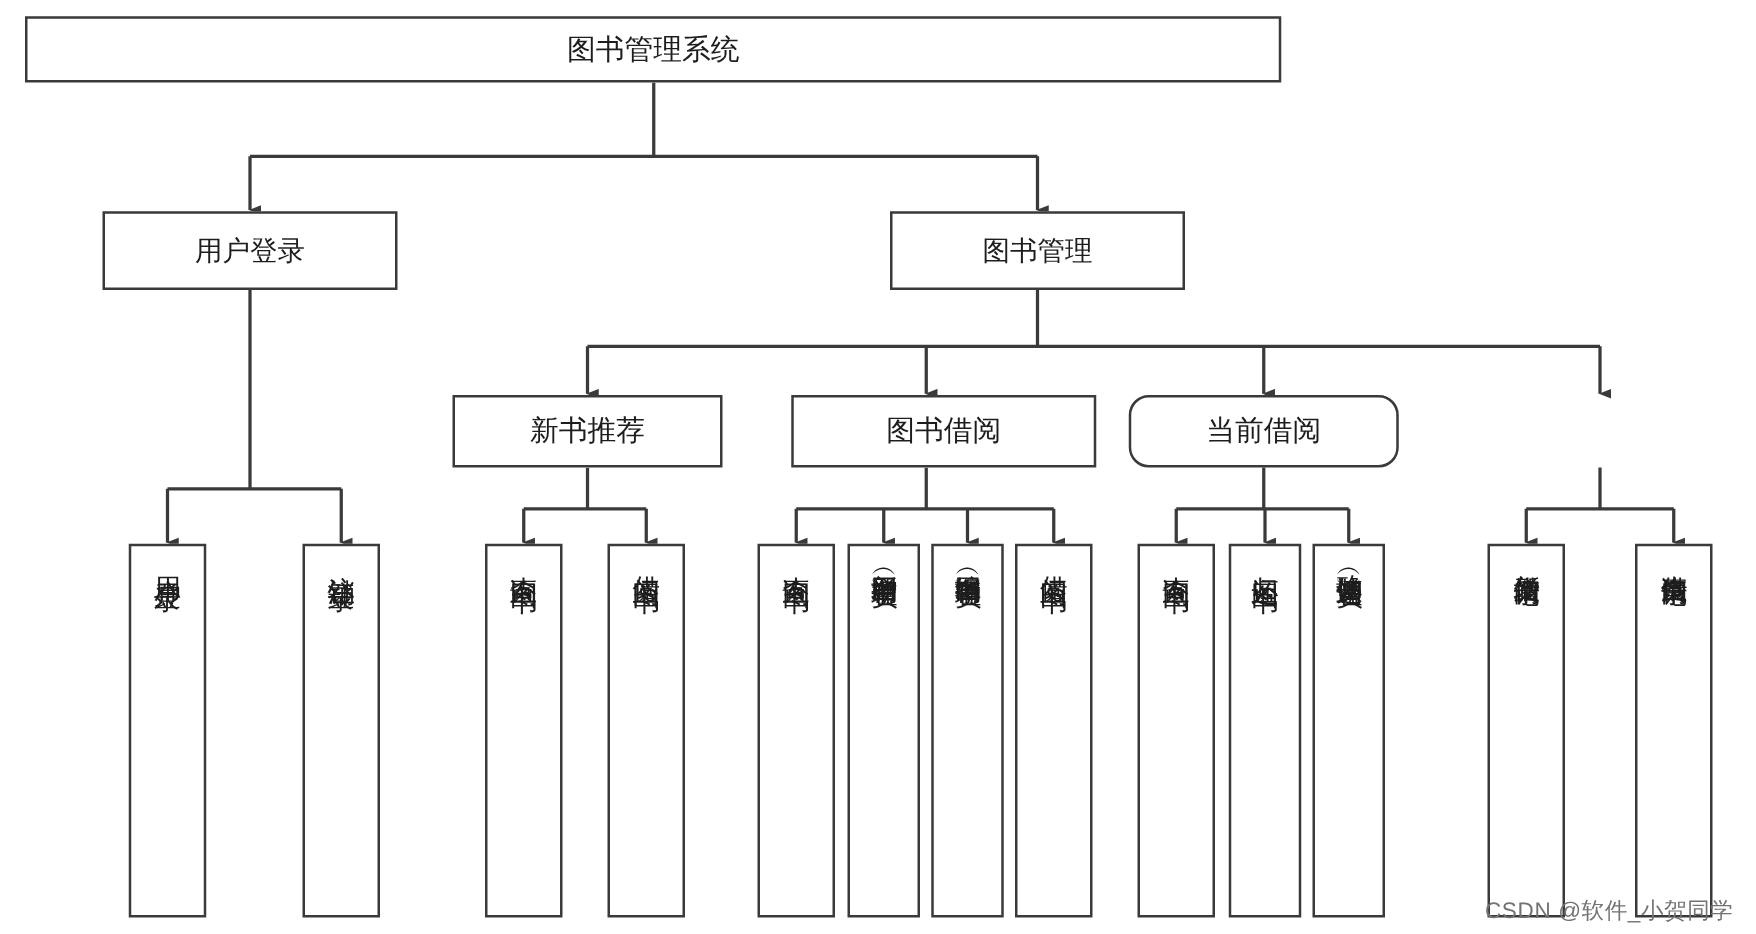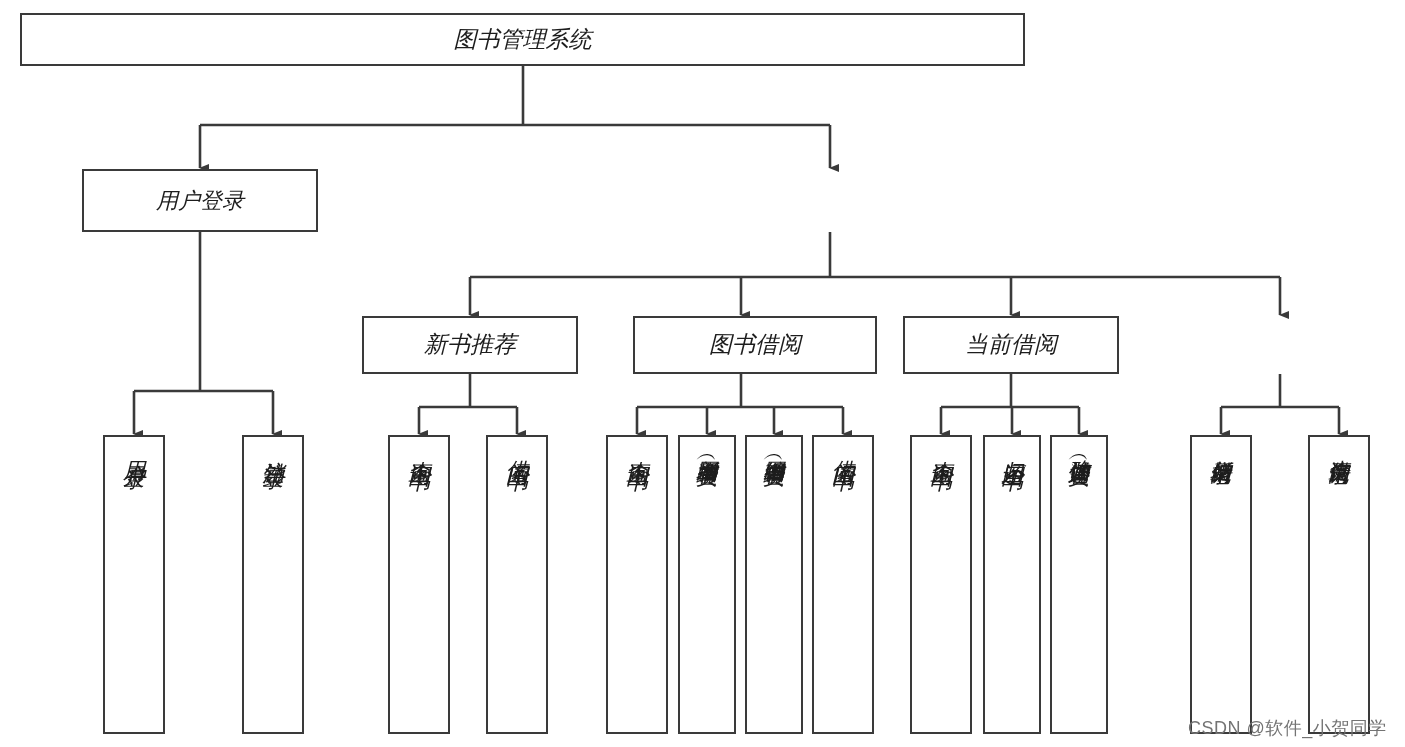--- a/index.html
+++ b/index.html
@@ -35,21 +35,20 @@
     display: flex;
     align-items: center;
     justify-content: center;
     overflow: hidden;
   }
   .node-label {
     color: #1d1d1d;
     text-align: center;
     line-height: 1.18;
     white-space: nowrap;
-    font-style: italic;
   }
   .node.root .node-label { font-size: 23px; }
   .node.level2 .node-label { font-size: 22px; }
   .node.level3 .node-label { font-size: 23px; }
 
   .node.leaf {
     align-items: flex-start;
     justify-content: center;
     padding-top: 6px;
   }
@@ -121,28 +120,31 @@
       </g>
   </svg>
 
   <div class="node root" style="left: 20px; top: 13px; width: 1005px; height: 53px;">
     <span class="node-label">图书管理系统</span>
   </div>
 
   <div class="node level2" style="left: 82px; top: 169px; width: 236px; height: 63px;">
     <span class="node-label">用户登录</span>
   </div>
+  <div class="node level2" style="left: 712px; top: 169px; width: 236px; height: 63px;">
+    <span class="node-label">图书管理</span>
+  </div>
 
   <div class="node level3" style="left: 362px; top: 316px; width: 216px; height: 58px;">
     <span class="node-label">新书推荐</span>
   </div>
   <div class="node level3" style="left: 633px; top: 316px; width: 244px; height: 58px;">
     <span class="node-label">图书借阅</span>
   </div>
-  <div class="node level3" style="left: 903px; top: 316px; width: 216px; height: 58px;">
+  <div class="node level3" style="left: 903px; top: 316px; width: 216px; height: 58px; border-radius: 16px;">
     <span class="node-label">当前借阅</span>
   </div>
 
   <div class="node leaf" style="left: 103px; top: 435px; width: 62px; height: 299px;">
     <span class="node-label">用户登录</span>
   </div>
   <div class="node leaf" style="left: 242px; top: 435px; width: 62px; height: 299px;">
     <span class="node-label">注销登录</span>
   </div>
   <div class="node leaf" style="left: 388px; top: 435px; width: 62px; height: 299px;">

